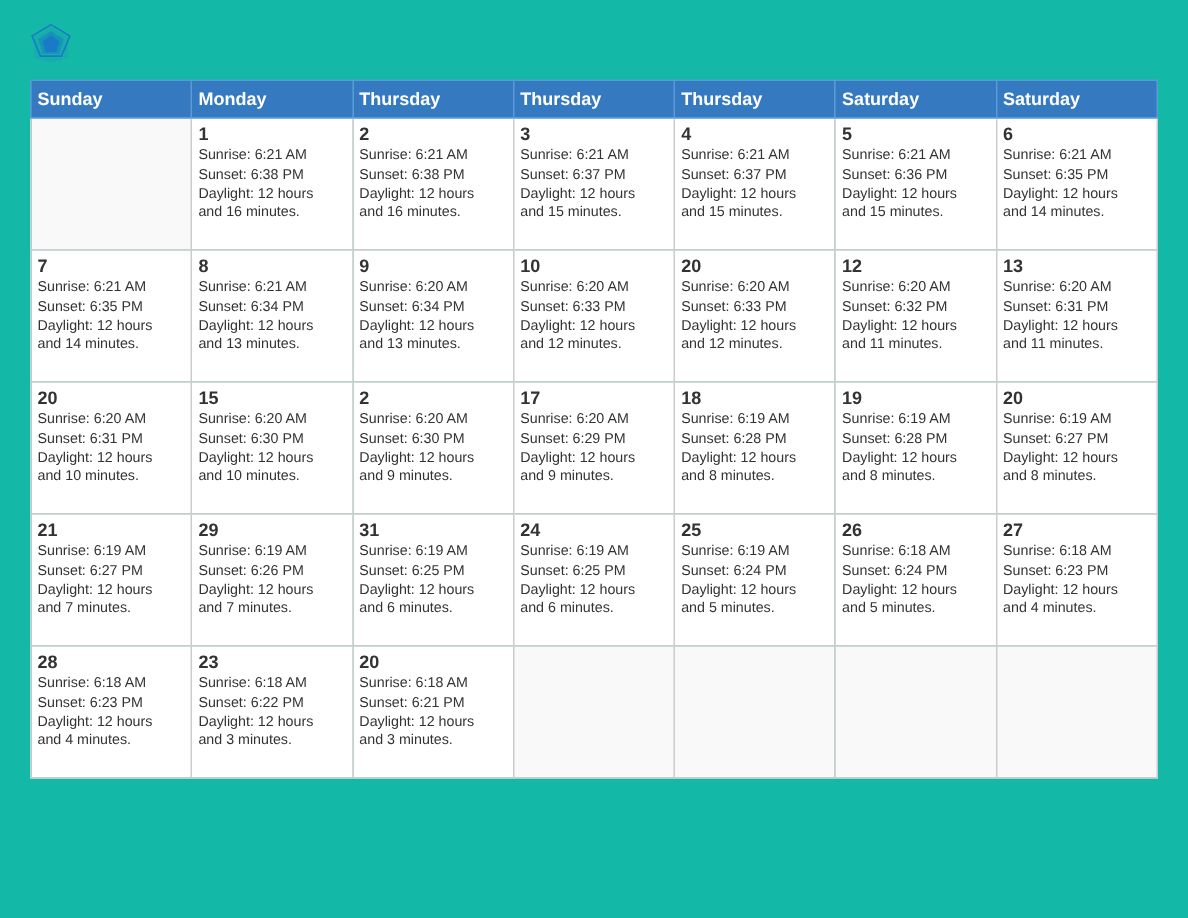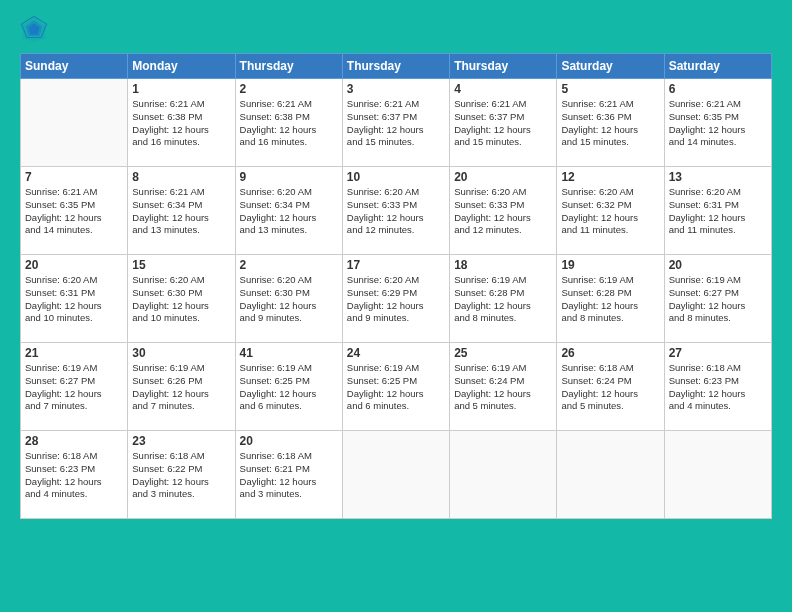--- a/index.html
+++ b/index.html
@@ -282,28 +282,28 @@
         </tr>
         <tr>
           <td>
             <span class="day-number">21</span>
             <div class="day-info" style="white-space: pre-line;">Sunrise: 6:19 AM
 Sunset: 6:27 PM
 Daylight: 12 hours
 and 7 minutes.</div>
           </td>
           <td>
-            <span class="day-number">30</span>
+            <span class="day-number">29</span>
             <div class="day-info" style="white-space: pre-line;">Sunrise: 6:19 AM
 Sunset: 6:26 PM
 Daylight: 12 hours
 and 7 minutes.</div>
           </td>
           <td>
-            <span class="day-number">41</span>
+            <span class="day-number">31</span>
             <div class="day-info" style="white-space: pre-line;">Sunrise: 6:19 AM
 Sunset: 6:25 PM
 Daylight: 12 hours
 and 6 minutes.</div>
           </td>
           <td>
             <span class="day-number">24</span>
             <div class="day-info" style="white-space: pre-line;">Sunrise: 6:19 AM
 Sunset: 6:25 PM
 Daylight: 12 hours

